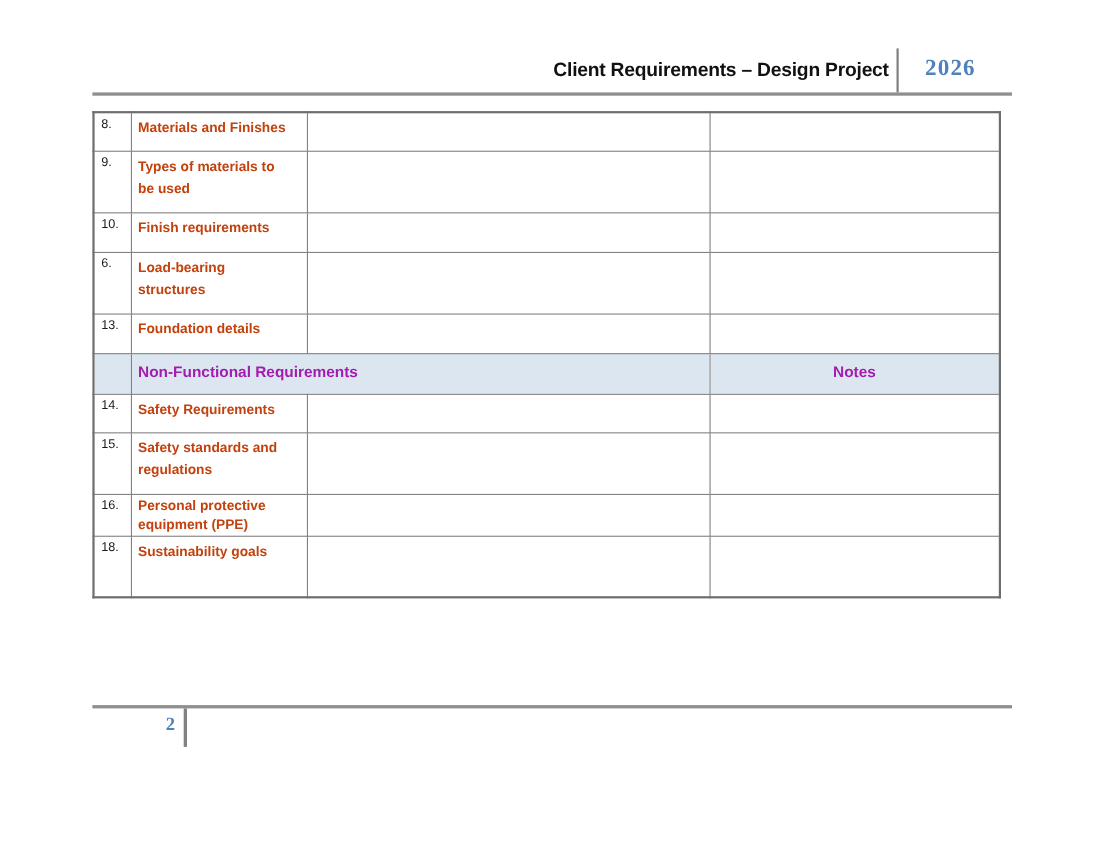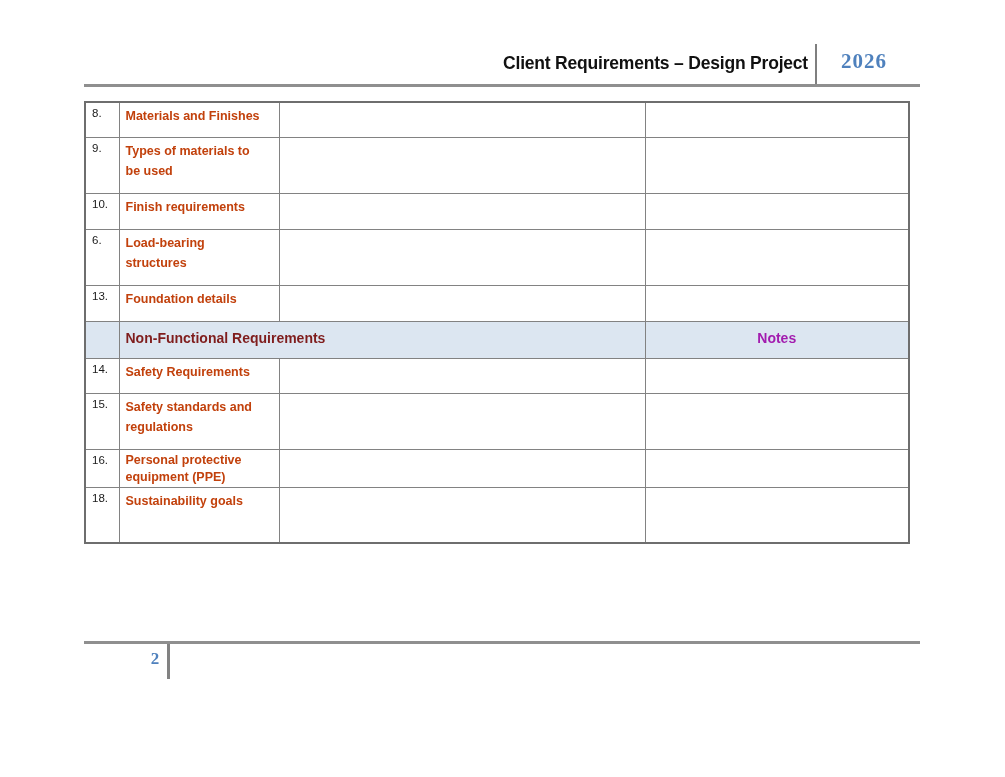--- a/index.html
+++ b/index.html
@@ -28,21 +28,21 @@
   col.c-detail{ width:366px; }
   col.c-notes { width:264px; }
   td { border:1px solid #828282; vertical-align:top; overflow:hidden; }
   td.num { font-size:11.5px; color:#1a1a1a; padding:4px 2px 0 6px; }
   td.label { font-size:12.5px; font-weight:bold; color:#c2410c;
              padding:3px 4px 0 6px; line-height:20px; white-space:pre-line; }
   tr.tight td.label { line-height:17px; padding-top:2px; }
   .h35{height:35px} .h36{height:36px} .h37{height:37px} .h38{height:38px}
   .h55{height:55px} .h56{height:56px}
   tr.section td { background:#dce6f1; vertical-align:middle; }
-  td.sec-title { font-size:14px; font-weight:bold; color:#7f1d1d;
+  td.sec-title { font-size:14px; font-weight:bold; color:#a21caf;
                  padding:0 0 4px 6px; }
   td.sec-notes { font-size:14px; font-weight:bold; color:#a21caf;
                  text-align:center; padding:0 0 4px 0; }
 
   
   .footer-rule { position:absolute; left:84px; top:641px; width:836px; height:3px;
                  background:#8f8f8f; }
   .page-num { position:absolute; left:145px; top:647px; width:20px;
               text-align:center; font-family:"Liberation Serif", serif;
               font-weight:bold; font-size:17px; color:#4f81bd; line-height:24px; }

